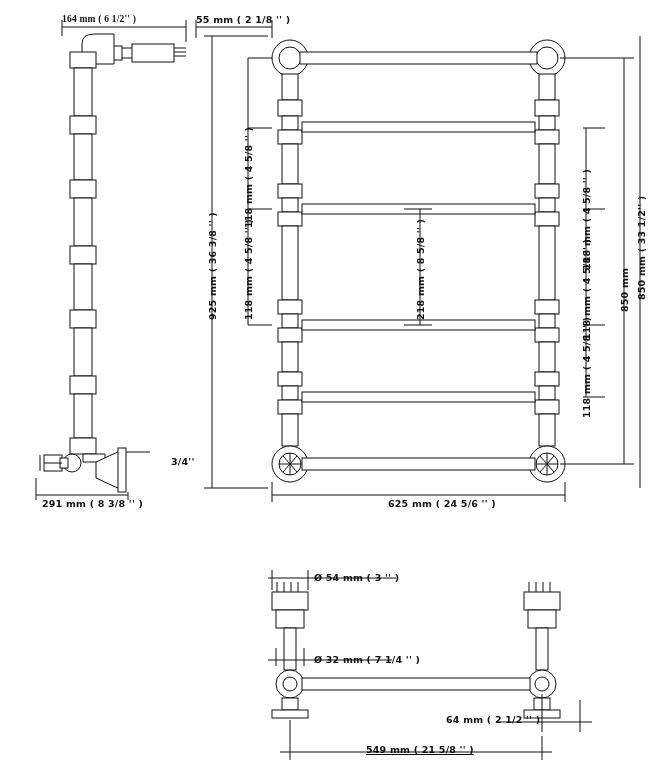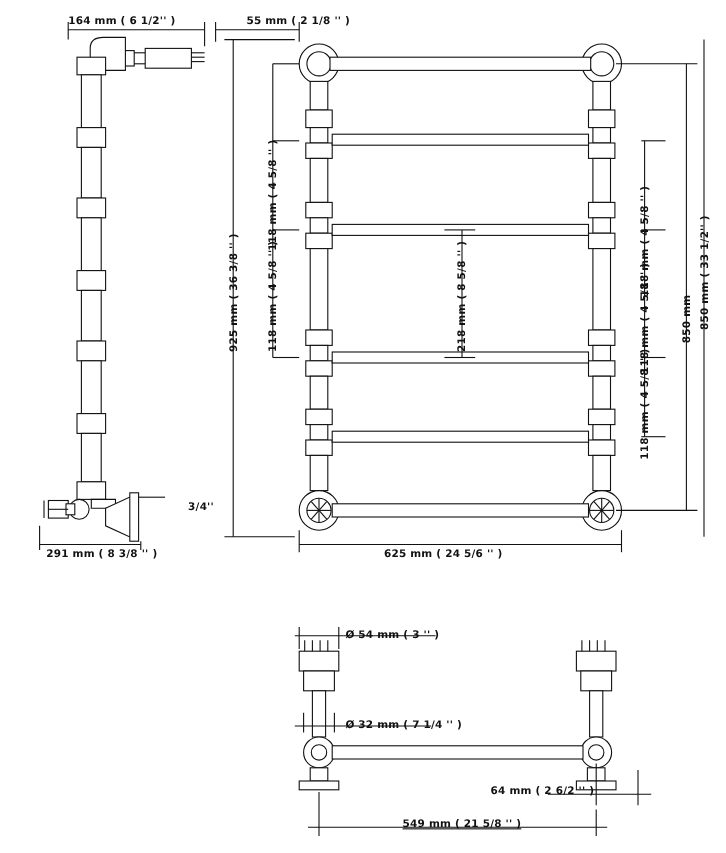--- a/index.html
+++ b/index.html
@@ -212,23 +212,23 @@
         <line x1="580" y1="700" x2="580" y2="732"></line>
         <line x1="498" y1="722" x2="592" y2="722"></line>
 
         <line x1="290" y1="720" x2="290" y2="760"></line>
         <line x1="542" y1="736" x2="542" y2="760"></line>
         <line x1="280" y1="752" x2="552" y2="752"></line>
       </g>
     </g>
   </svg>
 
-  <div class="dim" style="left:62px;top:14px;">164 mm ( 6 1/2'' )</div>
-
-  <div class="dim" style="left:196px;top:14px;margin-left:28px;">55 mm ( 2 1/8 '' )</div>
+  <div class="dim" style="left:62px;top:14px;font-family:Liberation Serif, serif;">164 mm ( 6 1/2'' )</div>
+
+  <div class="dim" style="left:196px;top:14px;">55 mm ( 2 1/8 '' )</div>
 
   <div class="dim" style="left:42px;top:498px;">291 mm ( 8 3/8 '' )</div>
 
   <div class="dim" style="left:171px;top:456px;">3/4''</div>
 
   <div class="dim v" style="left:207px;top:320px;transform:rotate(-90deg);">925 mm ( 36 3/8 '' )</div>
 
   <div class="dim v" style="left:243px;top:228px;transform:rotate(-90deg);">118 mm ( 4 5/8 '' )</div>
 
   <div class="dim v" style="left:243px;top:320px;transform:rotate(-90deg);">118 mm ( 4 5/8 '' )</div>
@@ -238,23 +238,23 @@
   <div class="dim v" style="left:581px;top:270px;transform:rotate(-90deg);">118 mm ( 4 5/8 '' )</div>
 
   <div class="dim v" style="left:581px;top:340px;transform:rotate(-90deg);">118 mm ( 4 5/8 '' )</div>
 
   <div class="dim v" style="left:581px;top:418px;transform:rotate(-90deg);">118 mm ( 4 5/8 '' )</div>
 
   <div class="dim v" style="left:619px;top:312px;transform:rotate(-90deg);">850 mm</div>
 
   <div class="dim v" style="left:636px;top:300px;transform:rotate(-90deg);">850 mm ( 33 1/2'' )</div>
 
-  <div class="dim" style="left:349px;top:498px;">625 mm ( 24 5/6 '' )</div>
+  <div class="dim" style="left:388px;top:498px;">625 mm ( 24 5/6 '' )</div>
 
   <div class="dim" style="left:314px;top:572px;">Ø 54 mm ( 3 '' )</div>
 
   <div class="dim" style="left:314px;top:654px;">Ø 32 mm ( 7 1/4 '' )</div>
 
-  <div class="dim" style="left:446px;top:714px;">64 mm ( 2 6/2 '' )</div>
+  <div class="dim" style="left:446px;top:714px;">64 mm ( 2 1/2 '' )</div>
 
   <div class="dim" style="left:366px;top:744px;text-decoration:underline;">549 mm ( 21 5/8 '' )</div>
 
 </div>
 
 </body></html>

